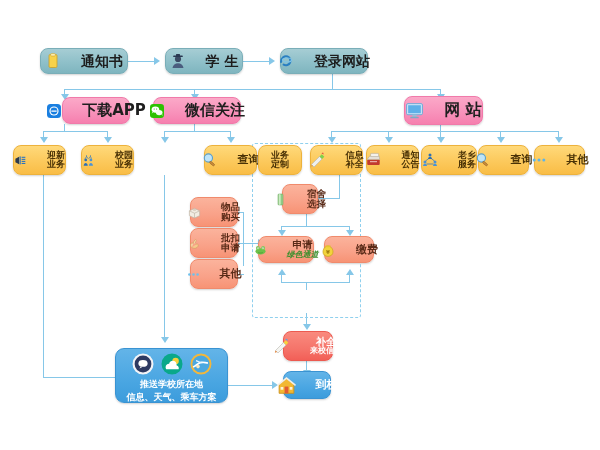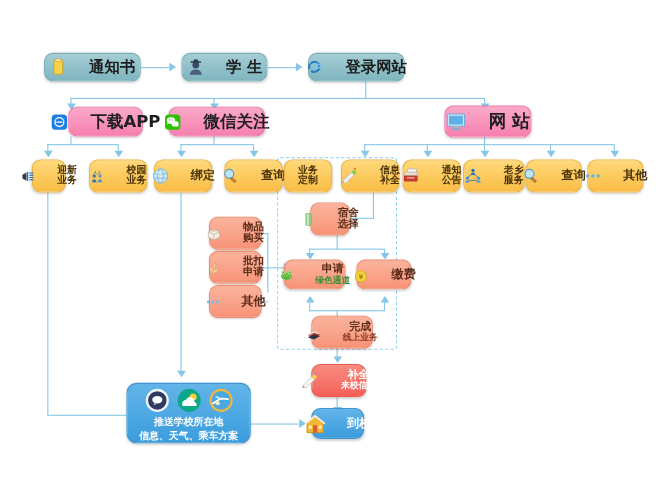--- a/index.html
+++ b/index.html
@@ -262,21 +262,21 @@
       <svg class="ic ic-lg" viewBox="0 0 18 18">
         <rect x="1.5" y="2.5" width="15" height="10.5" rx="1.2" fill="#cfe6f7" stroke="#6aa9d6" stroke-width=".9"></rect>
         <rect x="3" y="4" width="12" height="7.6" fill="#5eb0e8"></rect>
         <rect x="7" y="13" width="4" height="2" fill="#9bbed4"></rect>
         <rect x="5" y="15" width="8" height="1.4" rx=".6" fill="#7fa9c4"></rect>
       </svg>
     </span>
     <span class="lbl">网 站</span>
   </div>
 
-  <div class="node c-orange sz-lv3" style="left:29px;top:145px;width:31px;">
+  <div class="node c-orange sz-lv3" style="left:13px;top:145px;width:53px;">
     <span class="ico">
       <svg class="ic ic-sm" viewBox="0 0 14 14">
         <path d="M1.5 5.2l4-2.2v8l-4-2.2z" fill="#2e3a4c"></path>
         <rect x="6" y="2.4" width="1.2" height="9" rx=".5" fill="#1f6fc4"></rect>
         <rect x="8.2" y="3" width="4" height="1.1" fill="#1f6fc4"></rect>
         <rect x="8.2" y="5.2" width="4" height="1.1" fill="#1f6fc4"></rect>
         <rect x="8.2" y="7.4" width="4" height="1.1" fill="#1f6fc4"></rect>
         <rect x="8.2" y="9.6" width="4" height="1.1" fill="#1f6fc4"></rect>
       </svg>
     </span>
@@ -295,31 +295,20 @@
         <circle cx="9.6" cy="6.4" r="1.5" fill="#4a93d6"></circle>
         <path d="M7.4 12.6c.2-2 1.2-3 2.2-3s2 1 2.2 3z" fill="#4a93d6"></path>
       </svg>
     </span>
     <span class="lbl">
       <span class="l1">校园</span>
       <span class="l2">业务</span>
     </span>
   </div>
 
-  <div class="node c-orange sz-lv3" style="left:140px;top:145px;width:53px;font-size:11px;">
-    <span class="ico">
-      <svg class="ic ic-md" viewBox="0 0 16 16">
-        <circle cx="8" cy="8" r="6.4" fill="#cfe9f8" stroke="#7fb8db" stroke-width=".9"></circle>
-        <ellipse cx="8" cy="8" rx="2.6" ry="6.4" fill="none" stroke="#7fb8db" stroke-width=".8"></ellipse>
-        <path d="M1.8 6h12.4M1.8 10h12.4" stroke="#7fb8db" stroke-width=".8"></path>
-        <path d="M4 4.5c1.6 1 3 .4 4.6 1.4" stroke="#ffffff" stroke-width=".8" fill="none"></path>
-      </svg>
-    </span>
-    <span class="lbl">绑定</span>
-  </div>
 
   <div class="node c-orange sz-lv3" style="left:204px;top:145px;width:53px;font-size:11px;">
     <span class="ico">
       <svg class="ic ic-md" viewBox="0 0 16 16">
         <circle cx="6.4" cy="6" r="4.1" fill="#bfe4f7" stroke="#5b9fc9" stroke-width="1.1"></circle>
         <rect x="8.6" y="9" width="5.6" height="2.1" rx="1" transform="rotate(40 8.6 9)" fill="#c98a3a" stroke="#8a5a1e" stroke-width=".5"></rect>
       </svg>
     </span>
     <span class="lbl">查询</span>
   </div>
@@ -462,48 +451,35 @@
         <circle cx="9.8" cy="5.4" r="2.1" fill="#7ccf58"></circle>
         <circle cx="4.2" cy="5.2" r="1" fill="#ffffff"></circle>
         <circle cx="9.8" cy="5.2" r="1" fill="#ffffff"></circle>
         <circle cx="4.2" cy="5.2" r=".5" fill="#1d1d1d"></circle>
         <circle cx="9.8" cy="5.2" r=".5" fill="#1d1d1d"></circle>
         <path d="M4.6 10.2c1.4.8 3.4.8 4.8 0" stroke="#3e8a28" stroke-width=".6" fill="none"></path>
       </svg>
     </span>
     <span class="lbl">
       <span class="l1" style="font-size:10px;">申请</span>
-      <span class="l2" style="font-size:8px;color:#3c8f2e;">绿色通道</span>
+      <span class="l2" style="font-size:8px;color:#3c8f2e;font-style:italic;">绿色通道</span>
     </span>
   </div>
 
   <div class="node c-salmon" style="left:324px;top:236px;width:50px;height:27px;font-size:11px;">
     <span class="ico">
       <svg class="ic ic-md" viewBox="0 0 16 16">
         <path d="M8 4c-3 0-5 3-5 6 0 2.6 2.2 4.4 5 4.4S13 12.6 13 10c0-3-2-6-5-6z" fill="#f2d33c" stroke="#c9a41e" stroke-width=".7"></path>
         <path d="M5.2 3.6h5.6l-1.2 1.6H6.4z" fill="#e8c42c"></path>
         <text x="8" y="12" font-size="5.6" fill="#a07c10" text-anchor="middle" font-weight="bold">¥</text>
       </svg>
     </span>
     <span class="lbl">缴费</span>
   </div>
 
-  <div class="node c-salmon sz-sub" style="left:283px;top:287px;width:56px;">
-    <span class="ico">
-      <svg class="ic ic-sm" viewBox="0 0 14 14">
-        <path d="M1 8.8L7 5.6l6 1.8-6 3.4z" fill="#f2f0ea" stroke="#b9b3a6" stroke-width=".5"></path>
-        <path d="M1 10.2L7 7l6 1.8-6 3.4z" fill="#d03a30"></path>
-        <path d="M1 11.6L7 8.4l6 1.8-6 3.4z" fill="#2f3440"></path>
-      </svg>
-    </span>
-    <span class="lbl">
-      <span class="l1" style="font-size:10px;">完成</span>
-      <span class="l2" style="font-size:8px;color:#8a3a20;">线上业务</span>
-    </span>
-  </div>
 
   <div class="node c-red sz-sub" style="left:283px;top:331px;width:50px;">
     <span class="ico">
       <svg class="ic ic-md" viewBox="0 0 16 16">
         <path d="M1.5 12.5l8-8 2.5 2.5-8 8z" fill="#f5f5f2" stroke="#c2c0ba" stroke-width=".7"></path>
         <path d="M9.6 4.4l2.2-2.2 2.5 2.5-2.2 2.2z" fill="#f7d23c"></path>
         <path d="M11.2 1.6l2.4 1.2-.5-2.1z" fill="#4aa8e8"></path>
         <path d="M1.5 12.5l-.7 2.3 2.3-.8z" fill="#e07a2a"></path>
       </svg>
     </span>

